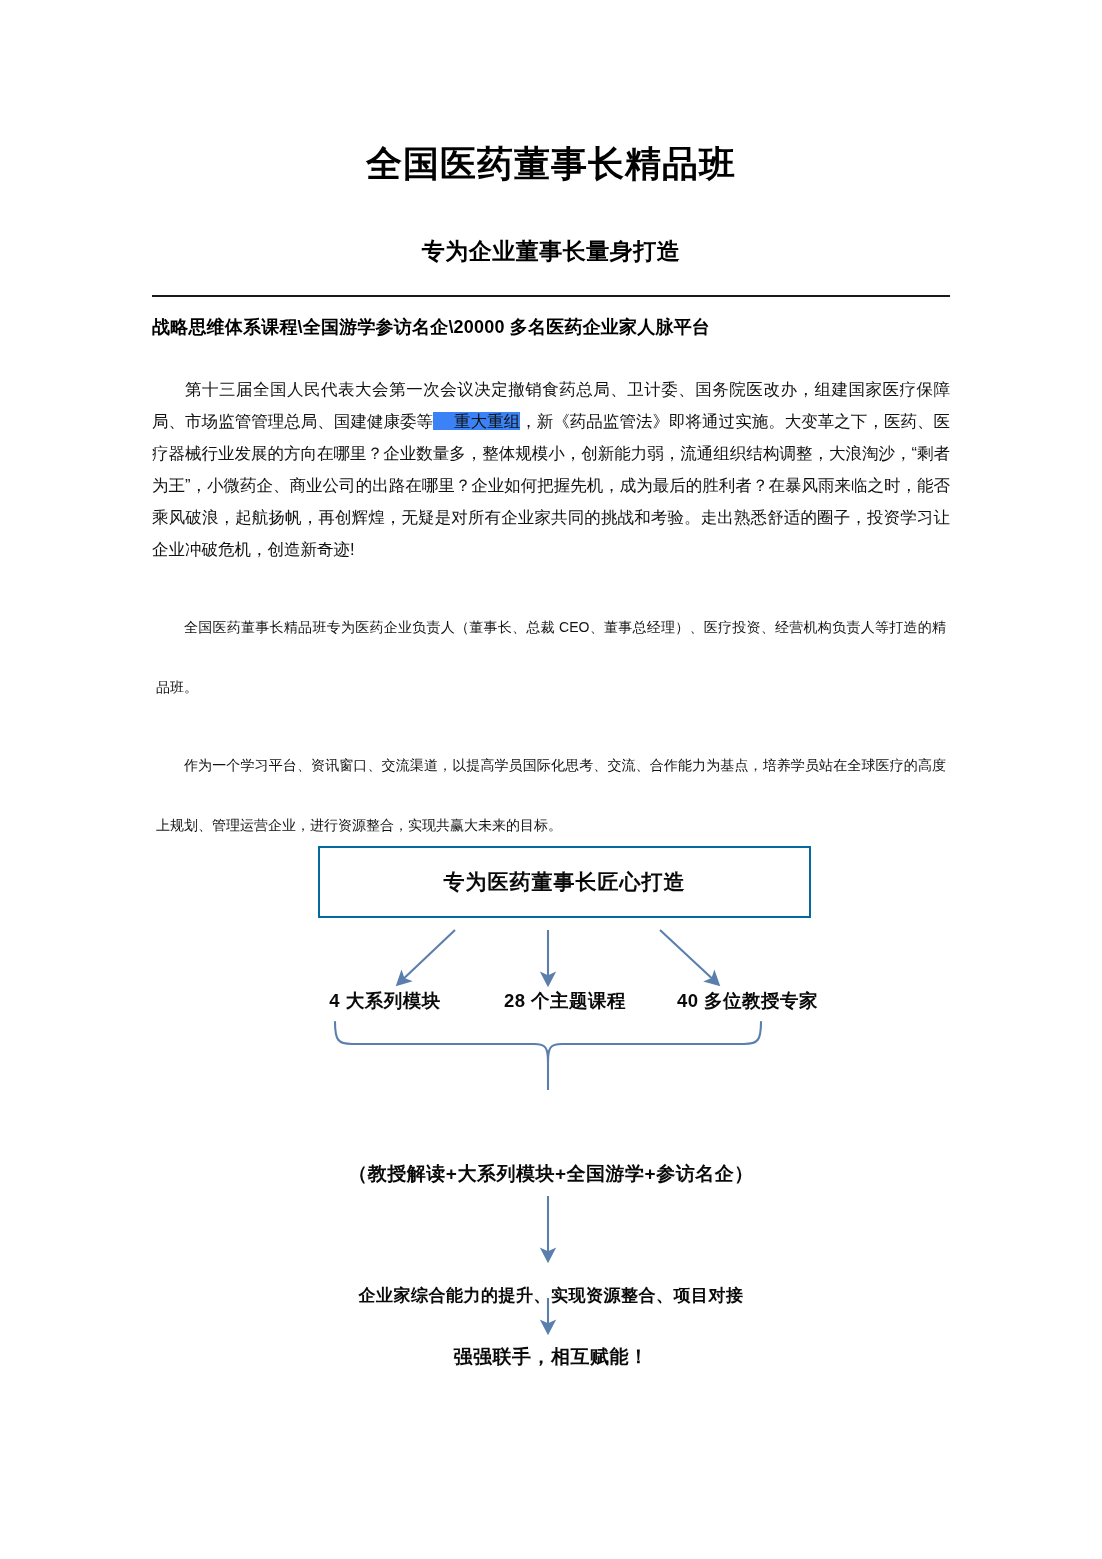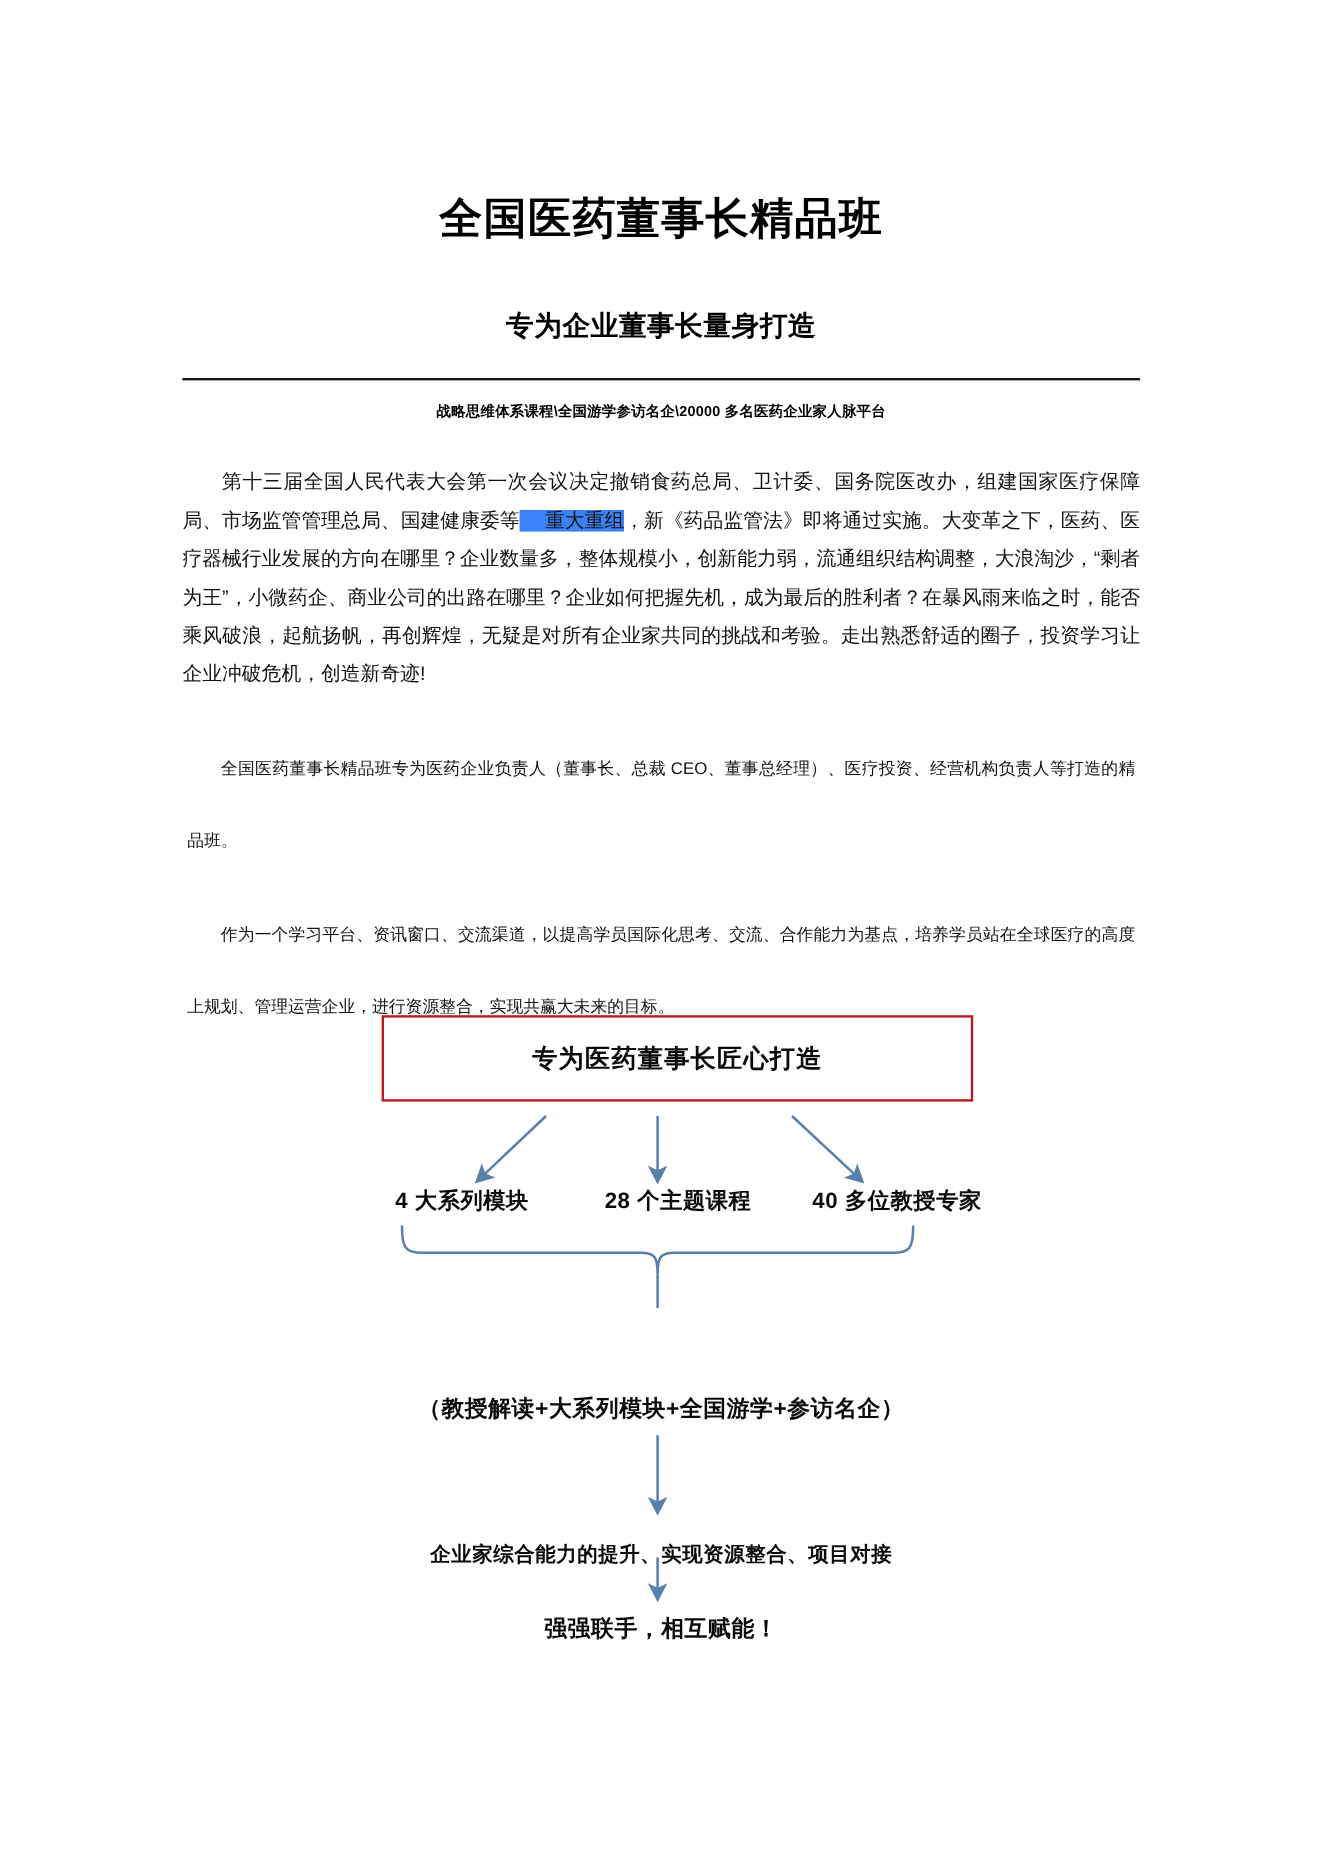--- a/index.html
+++ b/index.html
@@ -26,21 +26,21 @@
 
   .content {
     position: absolute;
     left: 152px;
     top: 0;
     width: 798px;
   }
 
   
   .doc-title {
-    margin: 18px;
+    margin: 0;
     padding-top: 143px;
     text-align: center;
     font-size: 36px;
     font-weight: 900;
     letter-spacing: 1px;
     line-height: 1.15;
     color: #000000;
   }
 
   .doc-subtitle {
@@ -57,22 +57,21 @@
     margin: 28px 0 0 0;
     height: 0;
     border: none;
     border-top: 2px solid #1a1a1a;
     width: 100%;
   }
 
   .tagline {
     margin: 0;
     padding-top: 18px;
-    text-align: center;
-    font-size: 12px;
+    font-size: 18px;
     font-weight: 900;
     letter-spacing: 0.2px;
     color: #000000;
   }
 
   
   .para-tight {
     margin: 0;
     padding-top: 34px;
     font-size: 16.5px;
@@ -124,21 +123,21 @@
     font-weight: 900;
     color: #0a0a0a;
     white-space: nowrap;
   }
 
   .box-node {
     left: 318px;
     top: 10px;
     width: 493px;
     height: 72px;
-    border: 2px solid #b91c1c;
+    border: 2px solid #0369a1;
     box-sizing: border-box;
     display: flex;
     align-items: center;
     justify-content: center;
     font-size: 21px;
     letter-spacing: 1px;
     background: #ffffff;
   }
 
   .tier2 {

